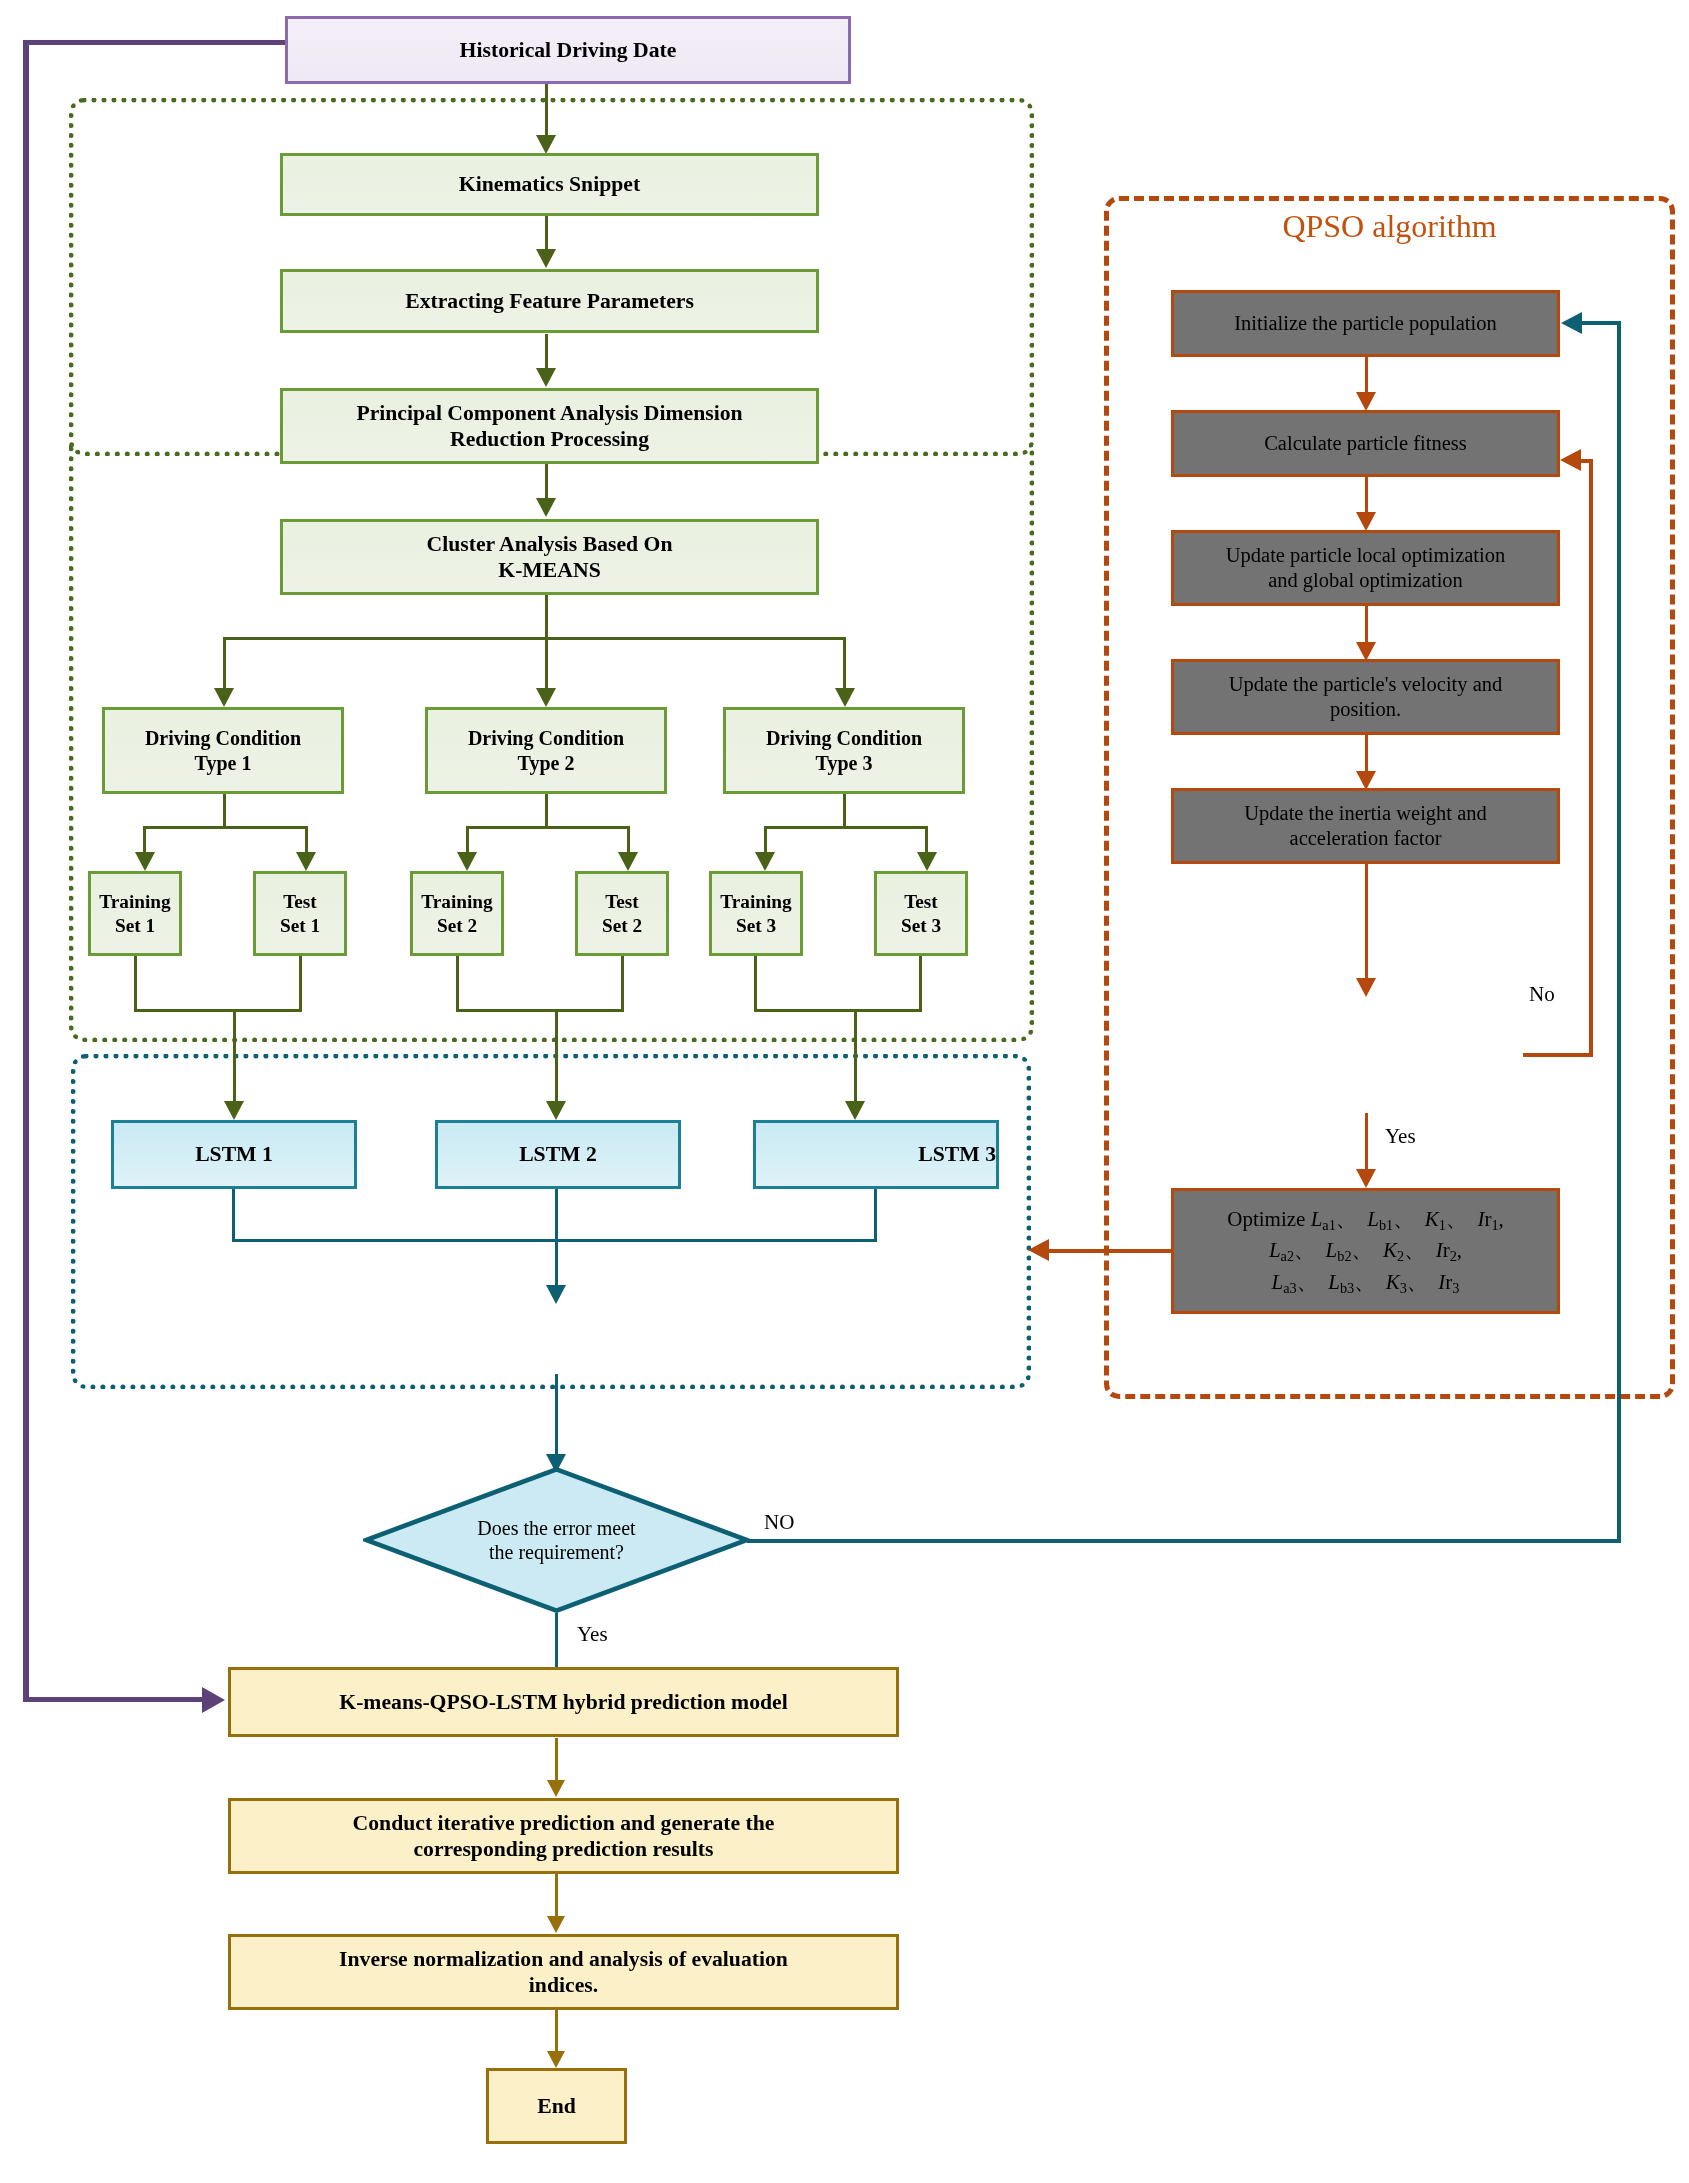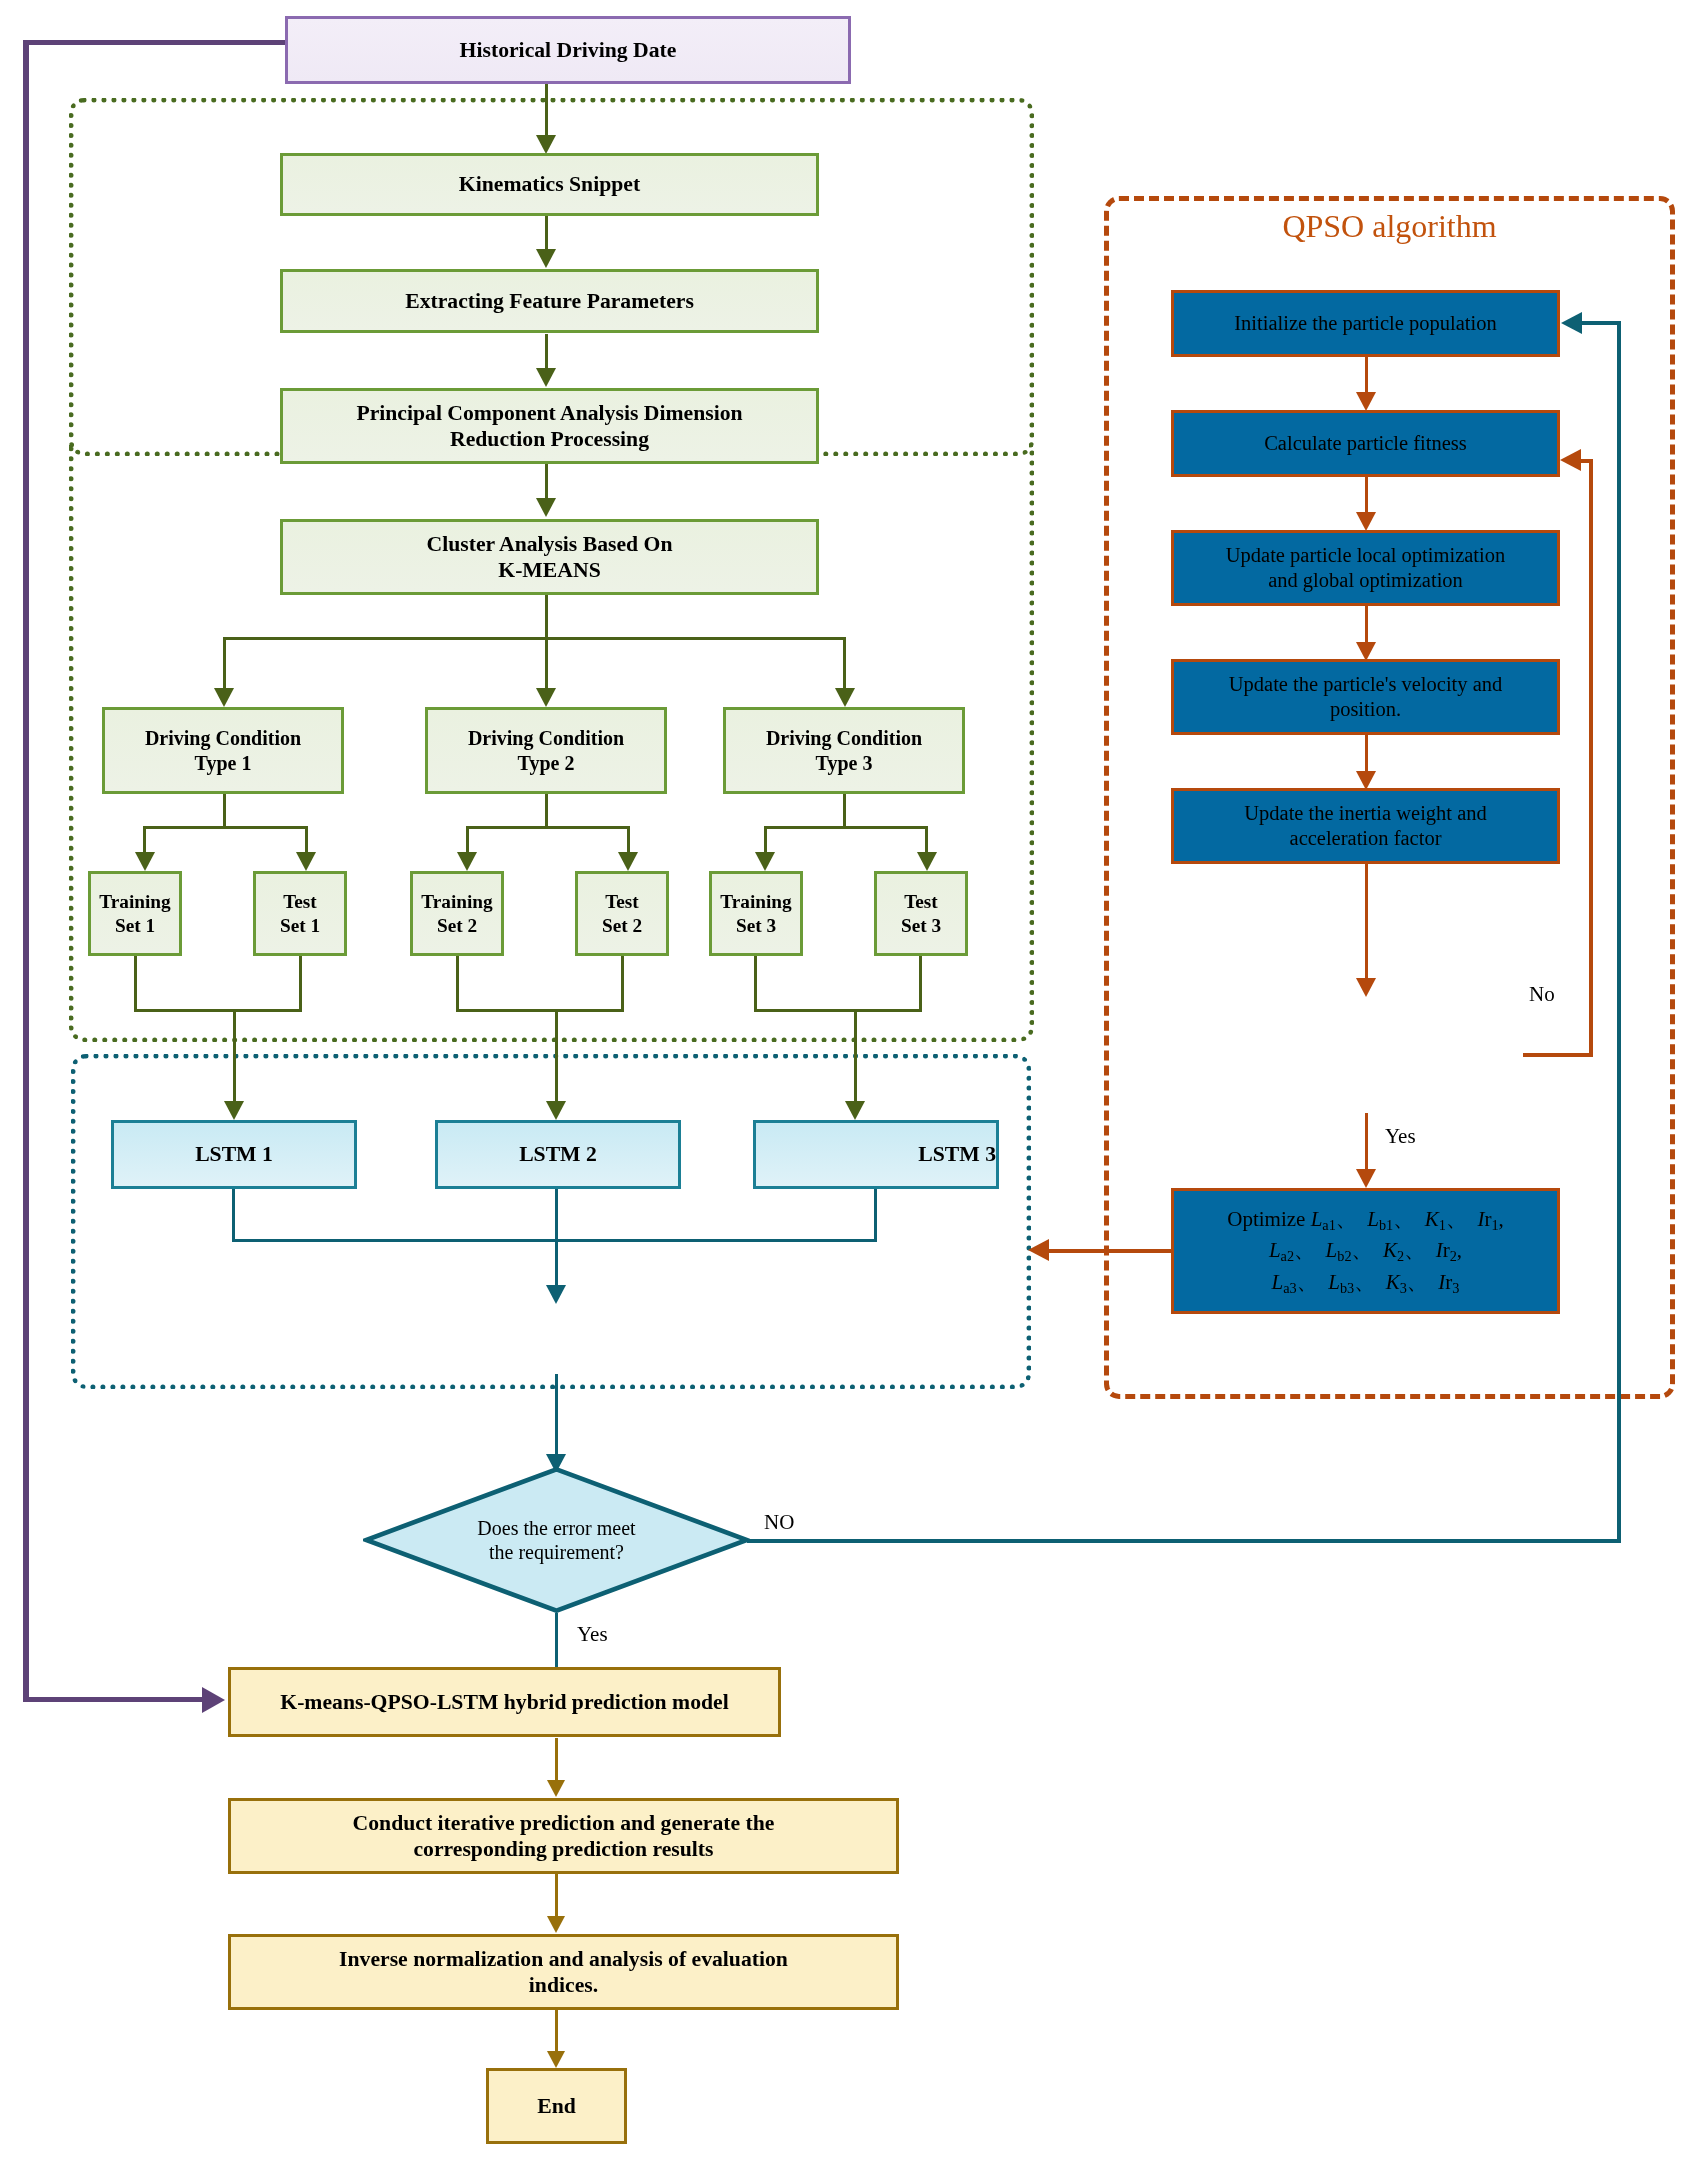--- a/index.html
+++ b/index.html
@@ -19,21 +19,21 @@
   .n-green{background:linear-gradient(180deg,#eaf1e0 0%,#edf2e6 100%);
            border:3.5px solid #6b9b37;font-weight:bold;font-size:21.7px;}
   .n-green-sm{background:linear-gradient(180deg,#eaf1e0 0%,#edf2e6 100%);
            border:3.5px solid #6b9b37;font-weight:bold;font-size:20px;}
 
   
   .n-blue{background:linear-gradient(180deg,#c9eaf4 0%,#dff2f8 100%);
           border:3.5px solid #1b7f95;font-weight:bold;font-size:21.7px;}
 
   
-  .n-orange{background:#0369a1;border:3.5px solid #b5490d;font-weight:normal;font-size:20.5px;}
+  .n-orange{background:#737373;border:3.5px solid #b5490d;font-weight:normal;font-size:20.5px;}
 
   
   .n-yellow{background:#fcf0c8;border:3.5px solid #98700b;font-weight:bold;font-size:21.7px;}
 
   
   .diamond{position:absolute;}
   .diamond .dlabel{position:absolute;left:0;top:0;width:100%;height:100%;
      display:flex;align-items:center;justify-content:center;text-align:center;
      font-family:"Liberation Serif", serif;color:#000;line-height:1.2;}
 
@@ -251,21 +251,21 @@
   <div class="edge-label" style="left:764px;top:1510px;">NO</div>
   <div class="t-ln" style="left:747px;top:1539px;width:874px;height:4.1px;"></div>
   <div class="t-ln" style="left:1617px;top:321px;width:4.1px;height:1221px;"></div>
   <div class="t-ln" style="left:1581px;top:321px;width:40px;height:4.1px;"></div>
   <div class="t-ar-l" style="left:1561px;top:312px;"></div>
 
   <div class="edge-label" style="left:577px;top:1622px;">Yes</div>
   <div class="t-ln" style="left:555px;top:1613px;height:75px;width:2.9px;"></div>
   <div class="t-ar-d" style="left:546px;top:1685px;"></div>
 
-  <div class="node n-yellow" style="left:228px;top:1667px;width:553px;height:70px;">
+  <div class="node n-yellow" style="left:228px;top:1667px;width:671px;height:70px;">
     <span>K-means-QPSO-LSTM hybrid prediction model</span>
   </div>
   <div class="y-ln" style="left:555px;top:1738px;height:45px;width:2.9px;"></div>
   <div class="y-ar-d" style="left:547px;top:1780px;"></div>
 
   <div class="node n-yellow" style="left:228px;top:1798px;width:671px;height:76px;white-space:pre-line;">
     <span>Conduct iterative prediction and generate the
 corresponding prediction results</span>
   </div>
   <div class="y-ln" style="left:555px;top:1874px;height:45px;width:2.9px;"></div>

